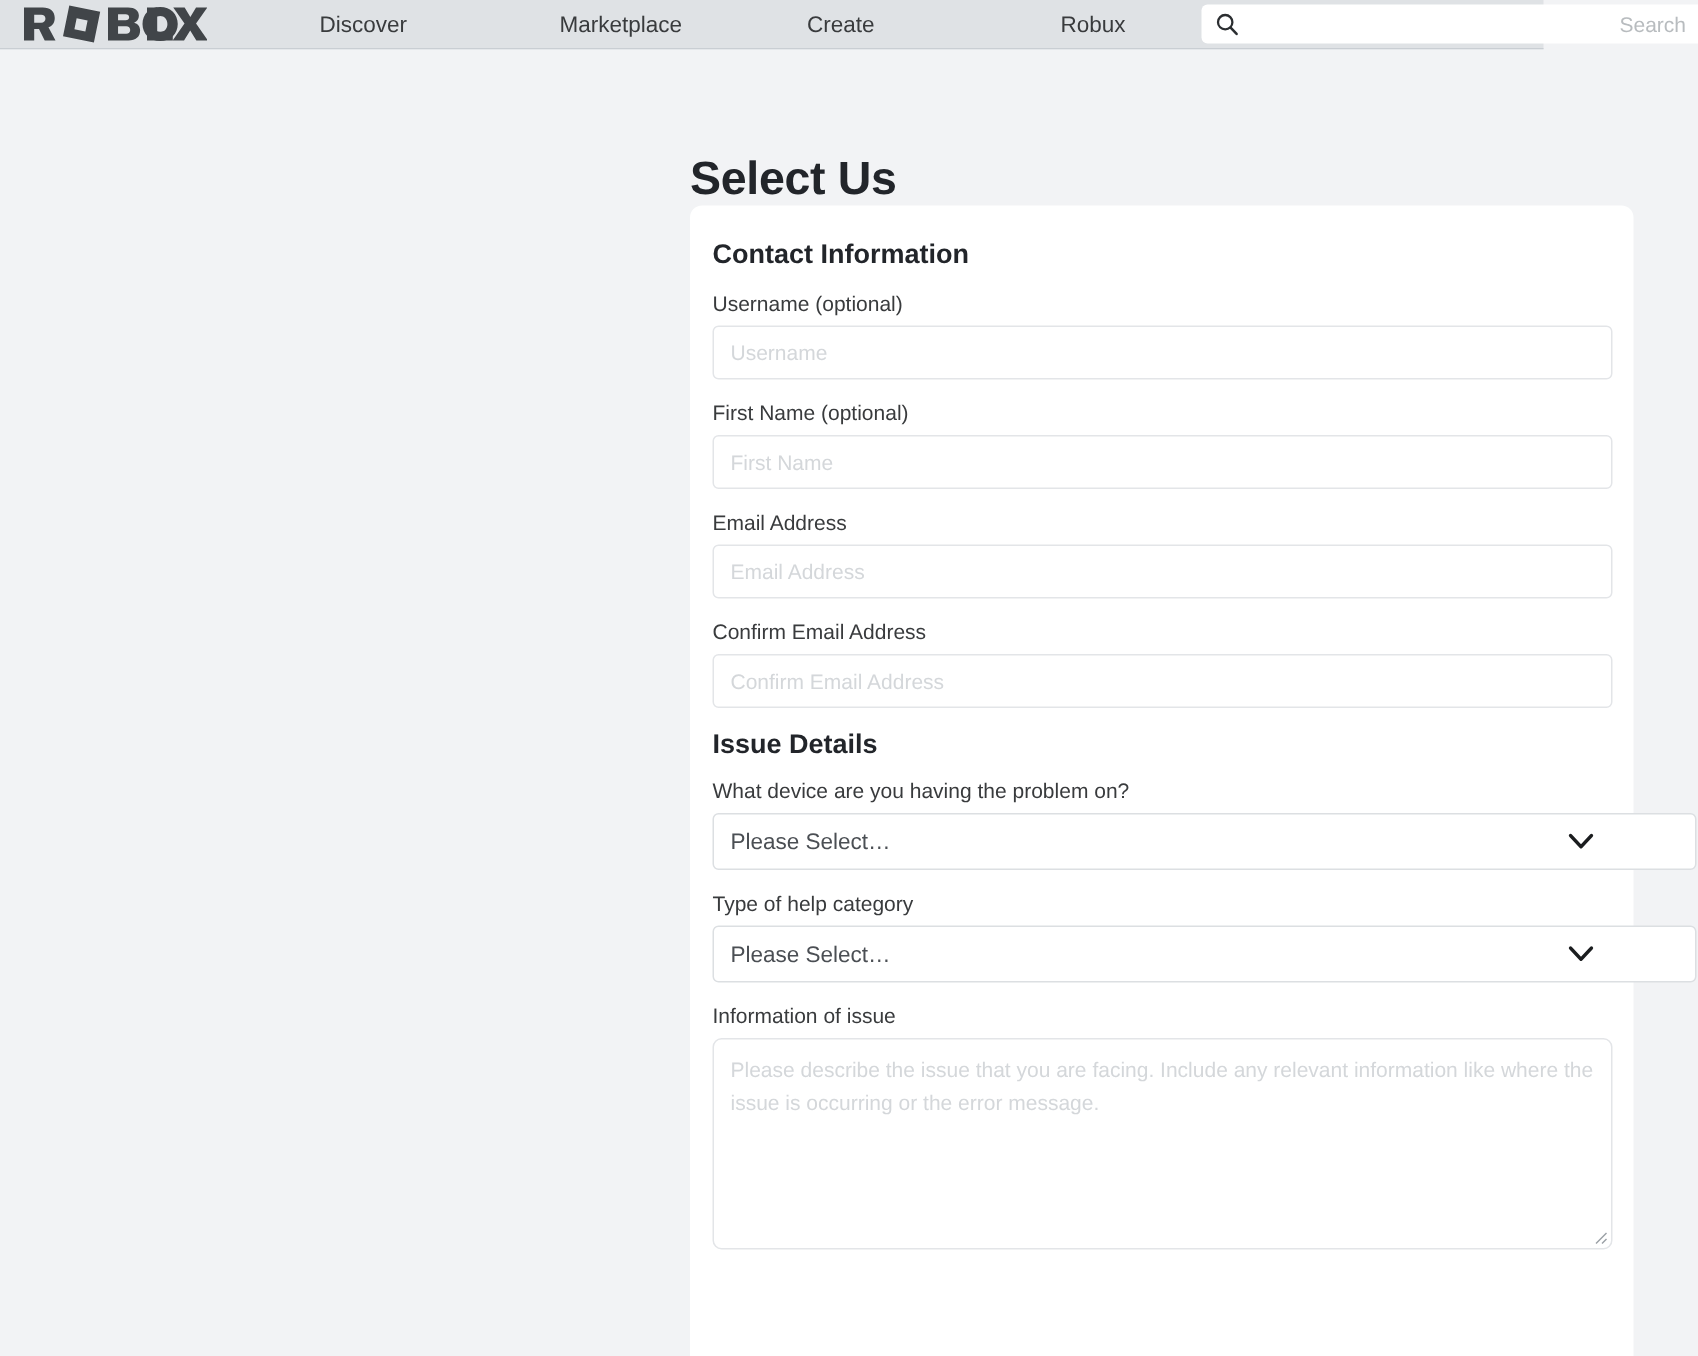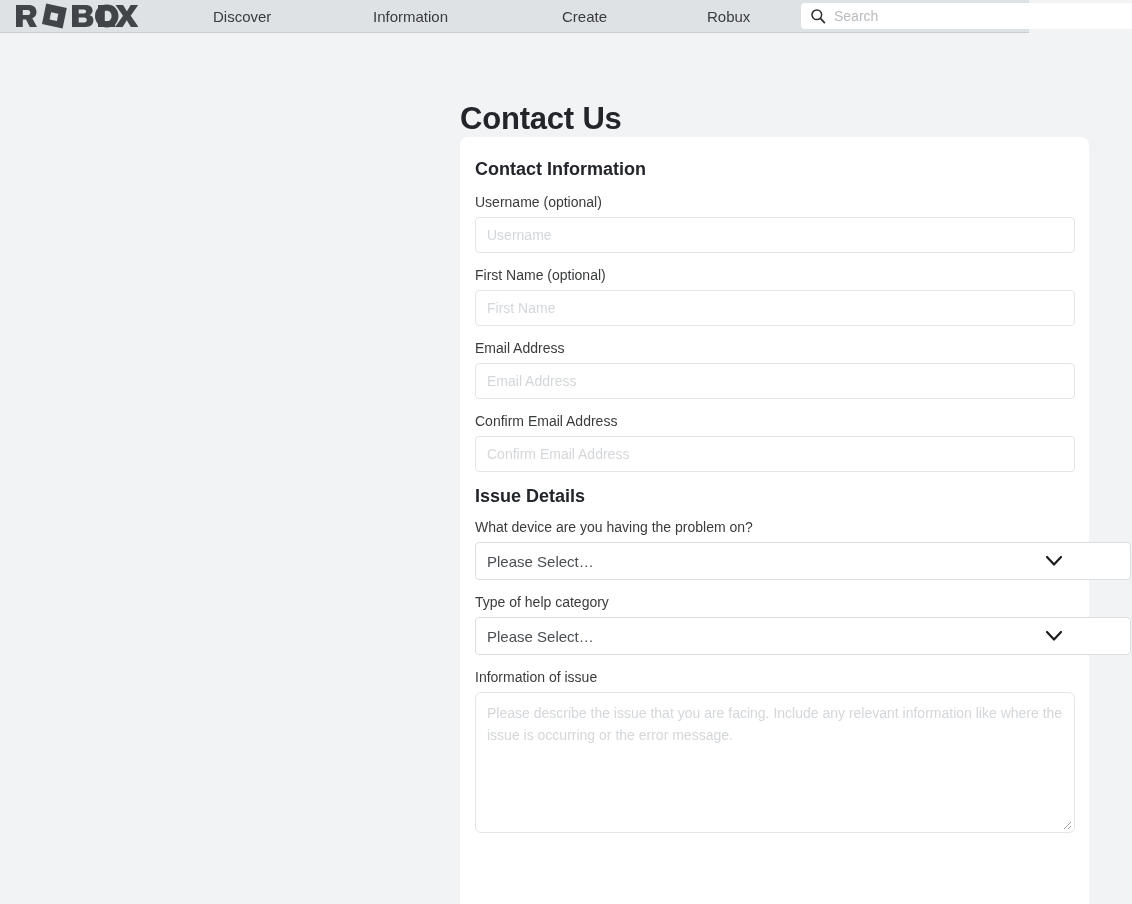--- a/index.html
+++ b/index.html
@@ -47,21 +47,21 @@
     height: 33px;
     line-height: 33px;
     font-size: 15px;
     color: #393b3d;
     text-decoration: none;
     white-space: nowrap;
     cursor: pointer;
   }
   .nav-link.n0 { left: 63px; }
   .nav-link.n1 { left: 223px; }
-  .nav-link.n2 { left: 412px; }
+  .nav-link.n2 { left: 388px; }
   .nav-link.n3 { left: 557px; }
 
   .search-wrap {
     position: absolute;
     left: 801px;
     top: 3px;
     width: 340px;
     height: 26px;
     background: #ffffff;
     border-radius: 4px 0 0 4px;
@@ -79,20 +79,21 @@
   }
   .search-input {
     border: none;
     outline: none;
     background: transparent;
     font-family: "Liberation Sans", sans-serif;
     font-size: 14px;
     color: #393b3d;
     width: 290px;
     padding: 0;
+    text-align: right;
   }
   .search-input::placeholder { color: #b8bcbf; }
 
   
   .page {
     position: relative;
     width: 1132px;
     height: 871px;
     background: #f2f3f5;
   }
@@ -231,37 +232,37 @@
 
         <path d="M103 13c0-6.6 4.8-11.4 11.8-11.4S126.5 6.4 126.5 13s-4.8 11.4-11.7 11.4S103 19.6 103 13zm16.6 0c0-3.1-2-5.3-4.8-5.3s-4.9 2.2-4.9 5.3 2 5.3 4.9 5.3 4.8-2.2 4.8-5.3z" transform="translate(-24 0)"></path>
 
         <path d="M99.5 2h7.6l3.8 6.3L114.7 2h7.5l-7.5 10.7 7.9 11.3h-7.7l-4.1-6.7-4.1 6.7h-7.6l7.9-11.3L99.5 2z"></path>
       </g>
     </svg>
   </a>
 
   <nav class="nav-links">
     <a class="nav-link n0" href="#">Discover</a>
-    <a class="nav-link n1" href="#">Information</a>
+    <a class="nav-link n1" href="#">Marketplace</a>
     <a class="nav-link n2" href="#">Create</a>
     <a class="nav-link n3" href="#">Robux</a>
   </nav>
 
   <div class="search-wrap">
     <svg class="search-icon" viewBox="0 0 20 20">
       <circle cx="8.5" cy="8.5" r="6" fill="none" stroke="#2b2e31" stroke-width="1.9"></circle>
       <line x1="13" y1="13" x2="18" y2="18.3" stroke="#2b2e31" stroke-width="2.1" stroke-linecap="round"></line>
     </svg>
     <input class="search-input" type="text" placeholder="Search" style="">
   </div>
 </div>
 
 <div class="page">
 
-  <h1 class="page-title">Contact Us</h1>
+  <h1 class="page-title">Select Us</h1>
 
   <div class="card">
 
     <h2 class="section-title">Contact Information</h2>
 
     <div class="field">
       <label class="field-label">Username (optional)</label>
       <input class="text-input" type="text" placeholder="Username" style="">
     </div>
 

